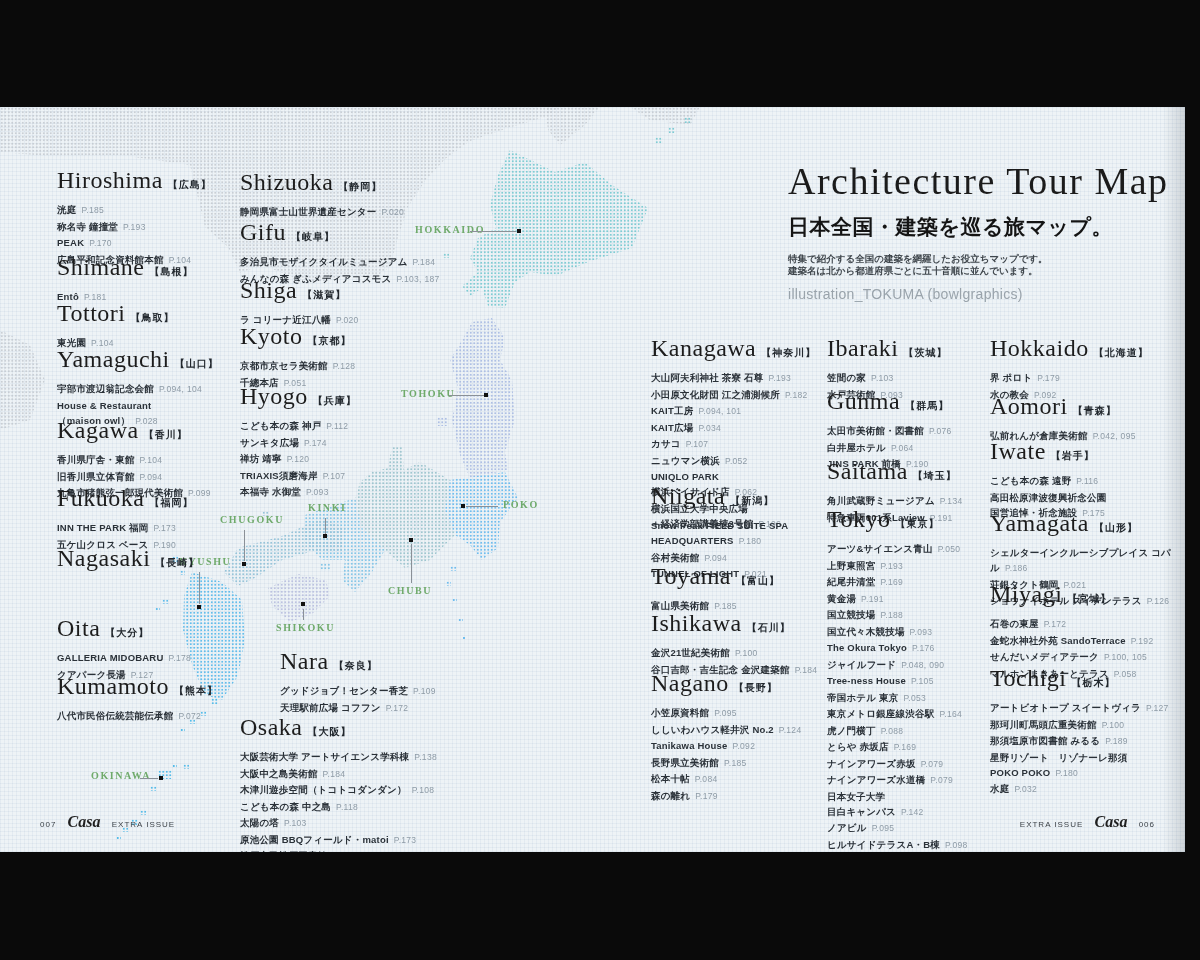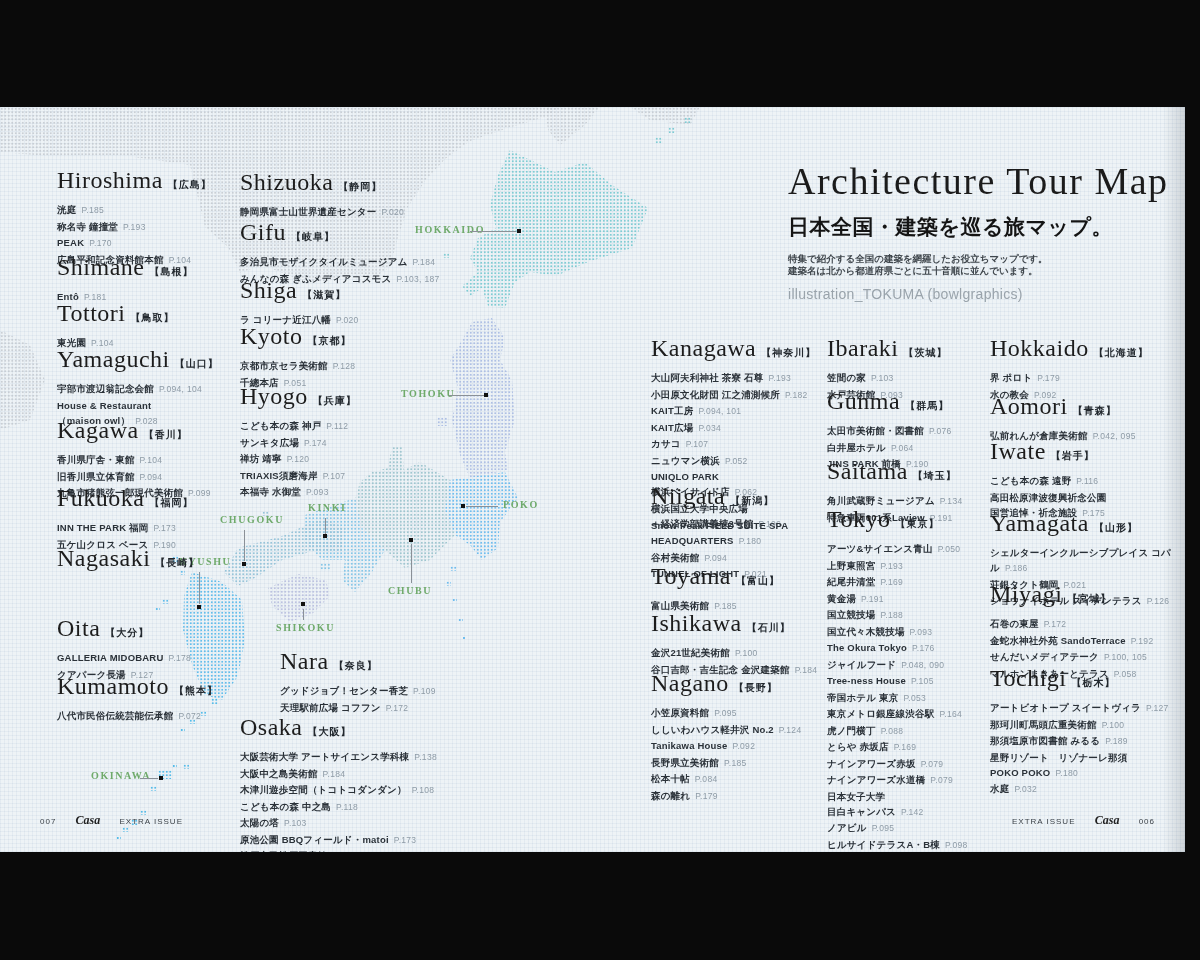--- a/index.html
+++ b/index.html
@@ -35,21 +35,21 @@
     white-space:nowrap;}
   .h-jp{font-size:10px;font-weight:bold;color:#22282e;margin-left:5px;letter-spacing:1px;}
   .items{margin-top:7px;}
   .item{line-height:13px;margin:0 0 .5px 0;}
   .iname{font-size:9.5px;font-weight:bold;color:#2a3138;letter-spacing:.2px;}
   .ipage{font-size:8.5px;color:#8e9ba6;margin-left:5px;letter-spacing:.3px;}
   .iline2{display:block;}
   
   .folio{position:absolute;font-size:8px;letter-spacing:1px;color:#3c4248;white-space:nowrap;}
   .folio .brand{font-family:"Liberation Serif",serif;font-style:italic;font-weight:bold;
-    font-size:12px;letter-spacing:0;margin:0 16px;color:#1f1f1f;}
+    font-size:16px;letter-spacing:0;margin:0 8px;color:#1f1f1f;}
 </style>
 </head>
 <body>
 
 <div class="stage">
   <div class="paper">
 
     <div id="map-layer">
         <div class="continent" style="color: rgb(195, 201, 207); clip-path: polygon(0px 0px, 560px 0px, 545px 10px, 505px 22px, 470px 34px, 445px 52px, 425px 74px, 408px 100px, 398px 130px, 390px 160px, 372px 172px, 348px 167px, 322px 176px, 298px 172px, 262px 158px, 240px 166px, 228px 140px, 205px 120px, 190px 58px, 120px 48px, 60px 50px, 0px 45px);"></div>
         <div class="continent" style="color: rgb(195, 201, 207); clip-path: polygon(545px 0px, 600px 0px, 585px 18px, 560px 38px, 548px 23px);"></div>

